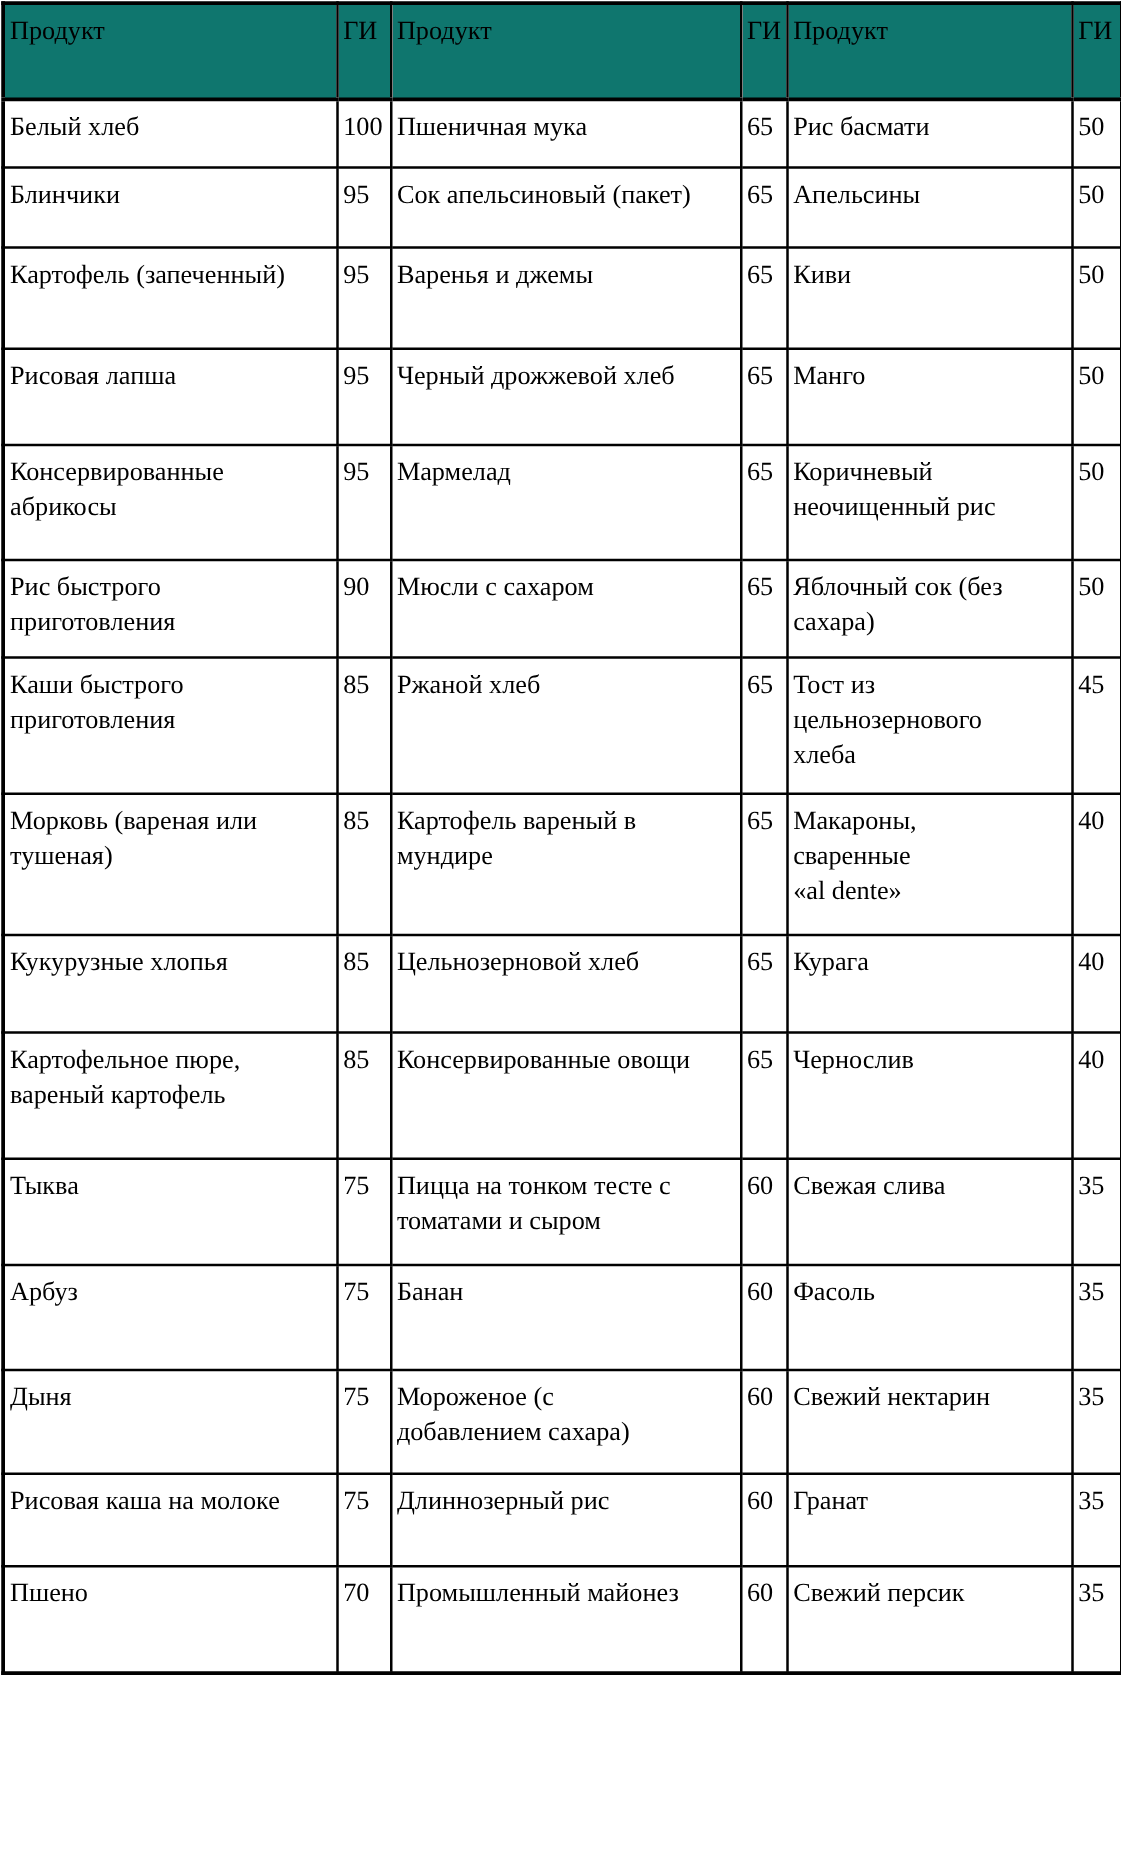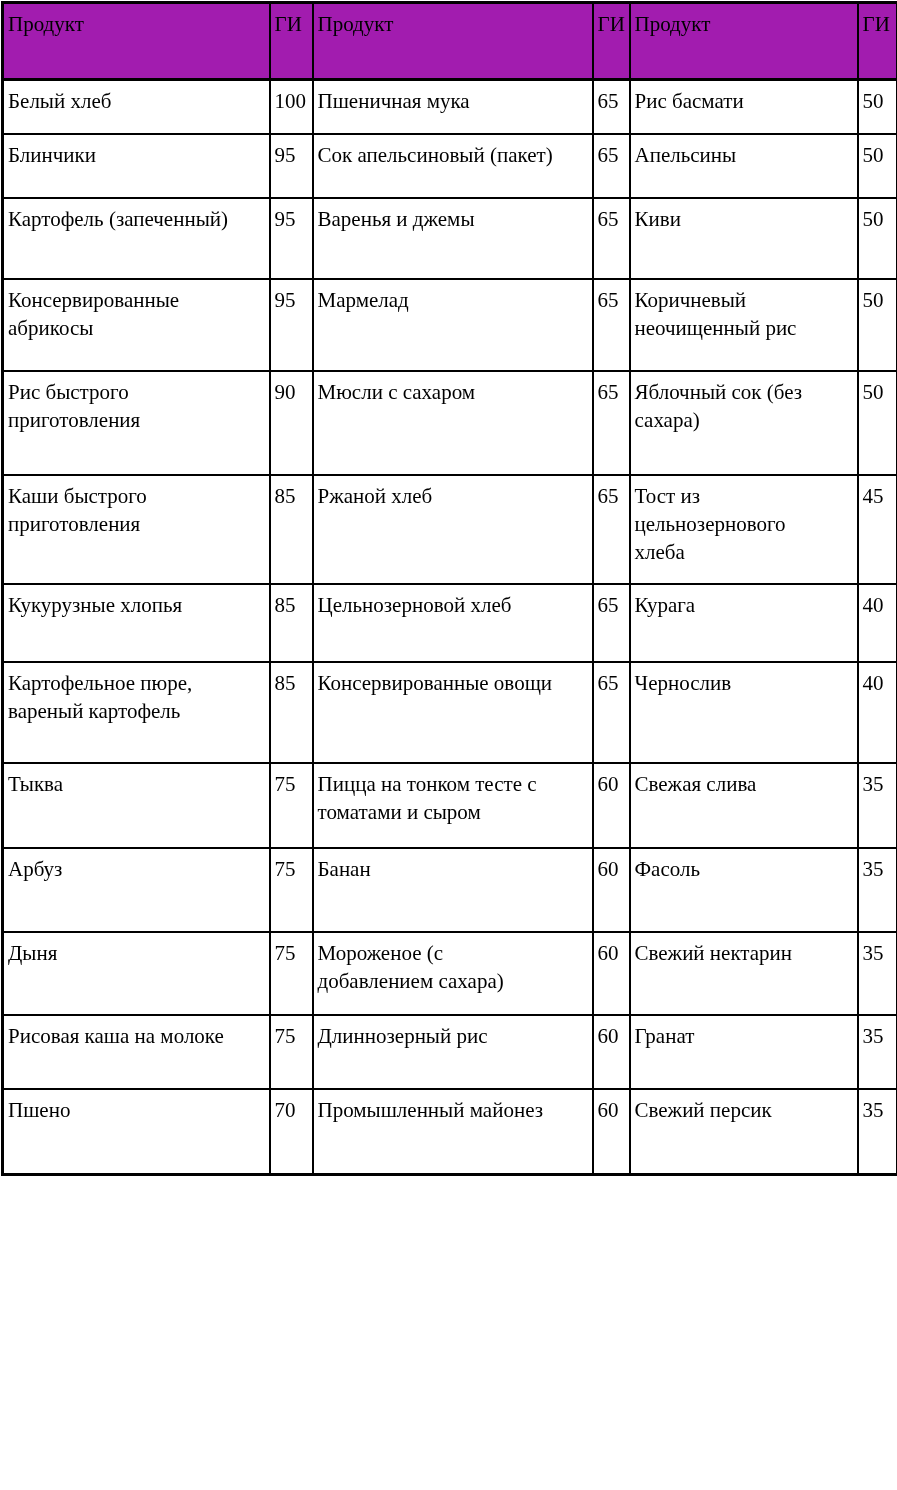--- a/index.html
+++ b/index.html
@@ -36,21 +36,21 @@
     font-weight: normal;
     padding: 6px 2px 4px 4px;
     white-space: pre-line;
     overflow: hidden;
     box-sizing: border-box;
   }
   table.gi-table thead tr {
     height: 77px;
   }
   table.gi-table thead th {
-    background: #a21caf;
+    background: #0f766e;
     border-bottom: 3px solid #000000;
   }
 </style>
 </head>
 <body>
 
 <div class="page">
   <table class="gi-table">
     <colgroup>
       <col class="c-prod1">
@@ -88,50 +88,70 @@
     <td>50</td>
   </tr>
         <tr style="height: 81px; padding-left: 48px;">
     <td>Картофель (запеченный)</td>
     <td>95</td>
     <td>Варенья и джемы</td>
     <td>65</td>
     <td>Киви</td>
     <td>50</td>
   </tr>
+        <tr style="height: 77px;">
+    <td>Рисовая лапша</td>
+    <td>95</td>
+    <td>Черный дрожжевой хлеб</td>
+    <td>65</td>
+    <td>Манго</td>
+    <td>50</td>
+  </tr>
         <tr style="height: 92px;">
     <td>Консервированные
 абрикосы</td>
     <td>95</td>
     <td>Мармелад</td>
     <td>65</td>
     <td>Коричневый
 неочищенный рис</td>
     <td>50</td>
   </tr>
-        <tr style="height: 104px; padding-left: 48px;">
+        <tr style="height: 78px; padding-left: 48px;">
     <td>Рис быстрого
 приготовления</td>
     <td>90</td>
     <td>Мюсли с сахаром</td>
     <td>65</td>
     <td>Яблочный сок (без
 сахара)</td>
     <td>50</td>
   </tr>
         <tr style="height: 109px;">
     <td>Каши быстрого
 приготовления</td>
     <td>85</td>
     <td>Ржаной хлеб</td>
     <td>65</td>
     <td>Тост из
 цельнозернового
 хлеба</td>
     <td>45</td>
+  </tr>
+        <tr style="height: 113px;">
+    <td>Морковь (вареная или
+тушеная)</td>
+    <td>85</td>
+    <td>Картофель вареный в
+мундире</td>
+    <td>65</td>
+    <td>Макароны,
+сваренные
+«al dente»</td>
+    <td>40</td>
   </tr>
         <tr style="height: 78px; padding-left: 48px;">
     <td>Кукурузные хлопья</td>
     <td>85</td>
     <td>Цельнозерновой хлеб</td>
     <td>65</td>
     <td>Курага</td>
     <td>40</td>
   </tr>
         <tr style="height: 101px;">

